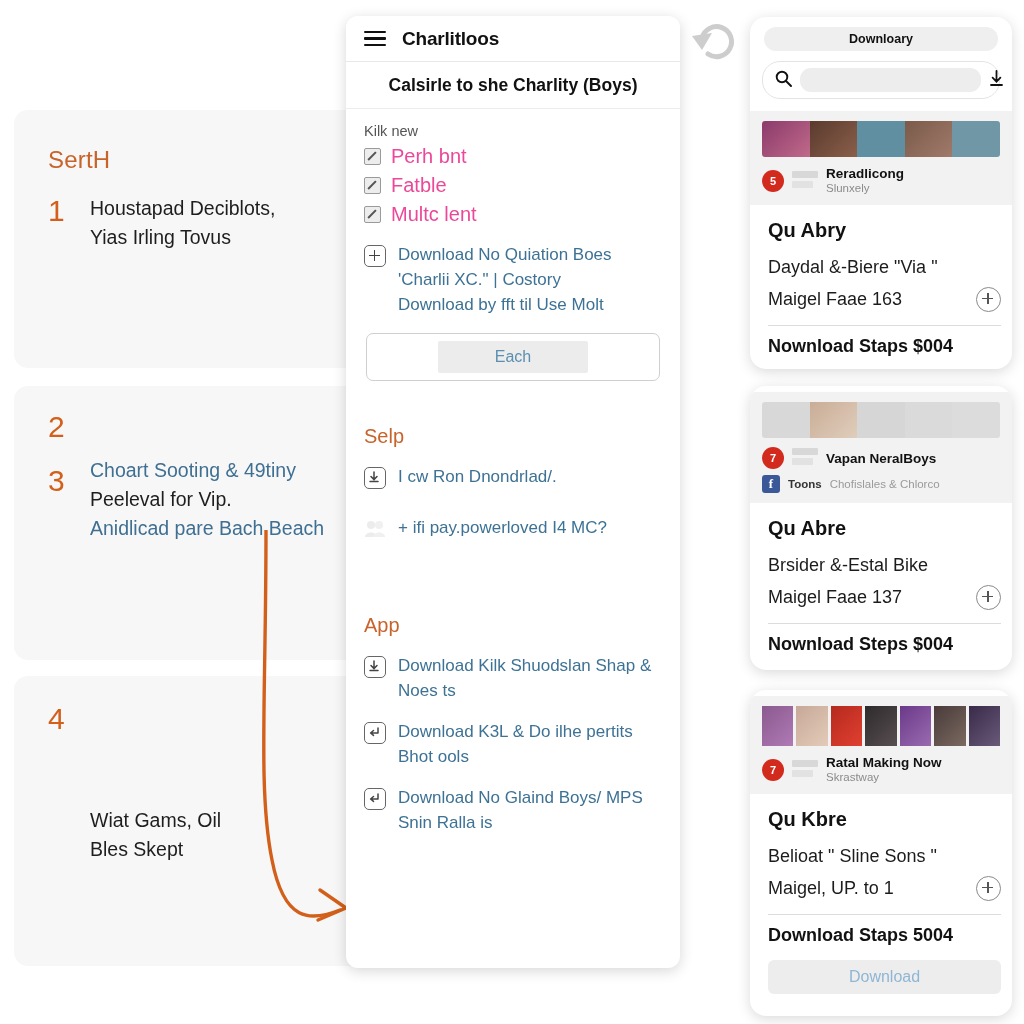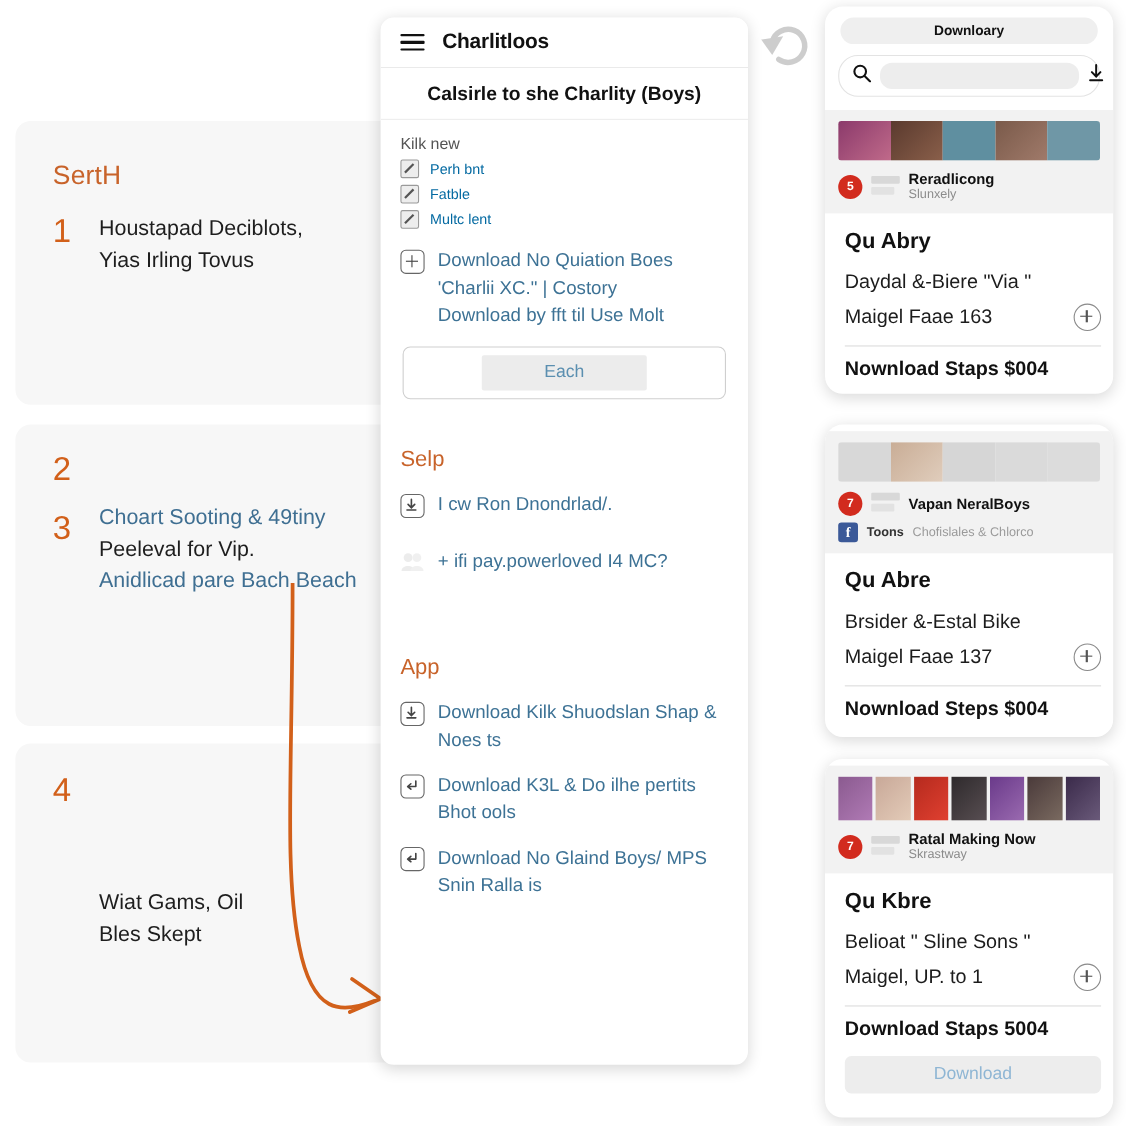--- a/index.html
+++ b/index.html
@@ -62,21 +62,21 @@
 
   .chk-row{display:flex;align-items:center;gap:10px;margin:6px 0;}
   .chk-box{
     width:15px;height:15px;border:1px solid #9a9a9a;background:#ededed;
     border-radius:2px;position:relative;flex:0 0 auto;
   }
   .chk-box:after{
     content:"";position:absolute;left:3px;top:10px;width:11px;height:1.6px;
     background:#555;transform:rotate(-45deg);transform-origin:left center;
   }
-  .chk-lbl{font-size:13px;color:#0369a1;}
+  .chk-lbl{font-size:20px;color:#ec4899;}
 
   .link-row{display:flex;gap:12px;margin:16px 0;align-items:flex-start;}
   .rnd-icon{
     width:20px;height:20px;border:1.4px solid #666;border-radius:5px;
     flex:0 0 auto;margin-top:3px;position:relative;background:#fff;
   }
   .rnd-icon.plus:before{content:"";position:absolute;left:4px;top:8.7px;width:11px;height:1.6px;background:#444;}
   .rnd-icon.plus:after{content:"";position:absolute;left:8.7px;top:4px;width:1.6px;height:11px;background:#444;}
   .rnd-icon.dl svg{position:absolute;left:2px;top:2px;}
   .link-txt{font-size:17px;line-height:25px;color:#3d7295;}
@@ -96,21 +96,21 @@
   }
 
   
   .undo{position:absolute;left:688px;top:14px;width:56px;height:56px;opacity:.42;}
 
   
   .rcard{
     position:absolute;left:750px;width:262px;background:#fff;
     border-radius:16px;box-shadow:0 3px 14px rgba(0,0,0,.15);overflow:hidden;
   }
-  .rcard.r1{top:6px;height:352px;}
+  .rcard.r1{top:17px;height:352px;}
   .rcard.r2{top:386px;height:284px;}
   .rcard.r3{top:690px;height:326px;}
 
   .pill{
     margin:10px 14px 0 14px;height:24px;background:#efefef;border-radius:12px;
     display:flex;align-items:center;justify-content:center;
     font-size:12.5px;font-weight:700;color:#111;
   }
   .searchbar{
     margin:10px 12px 12px 12px;height:36px;border:1px solid #e3e3e3;border-radius:18px;

